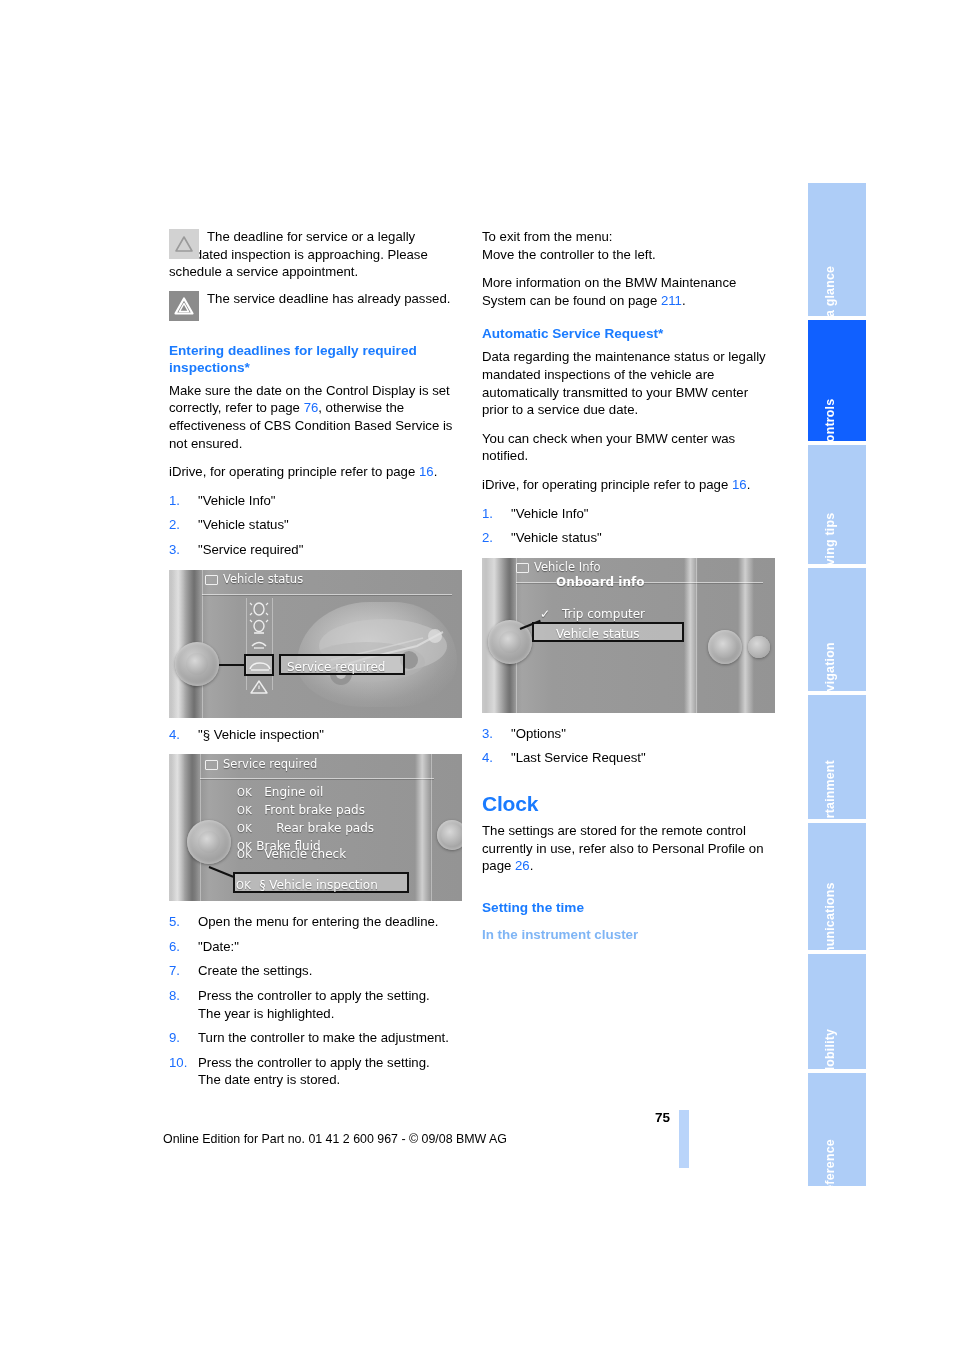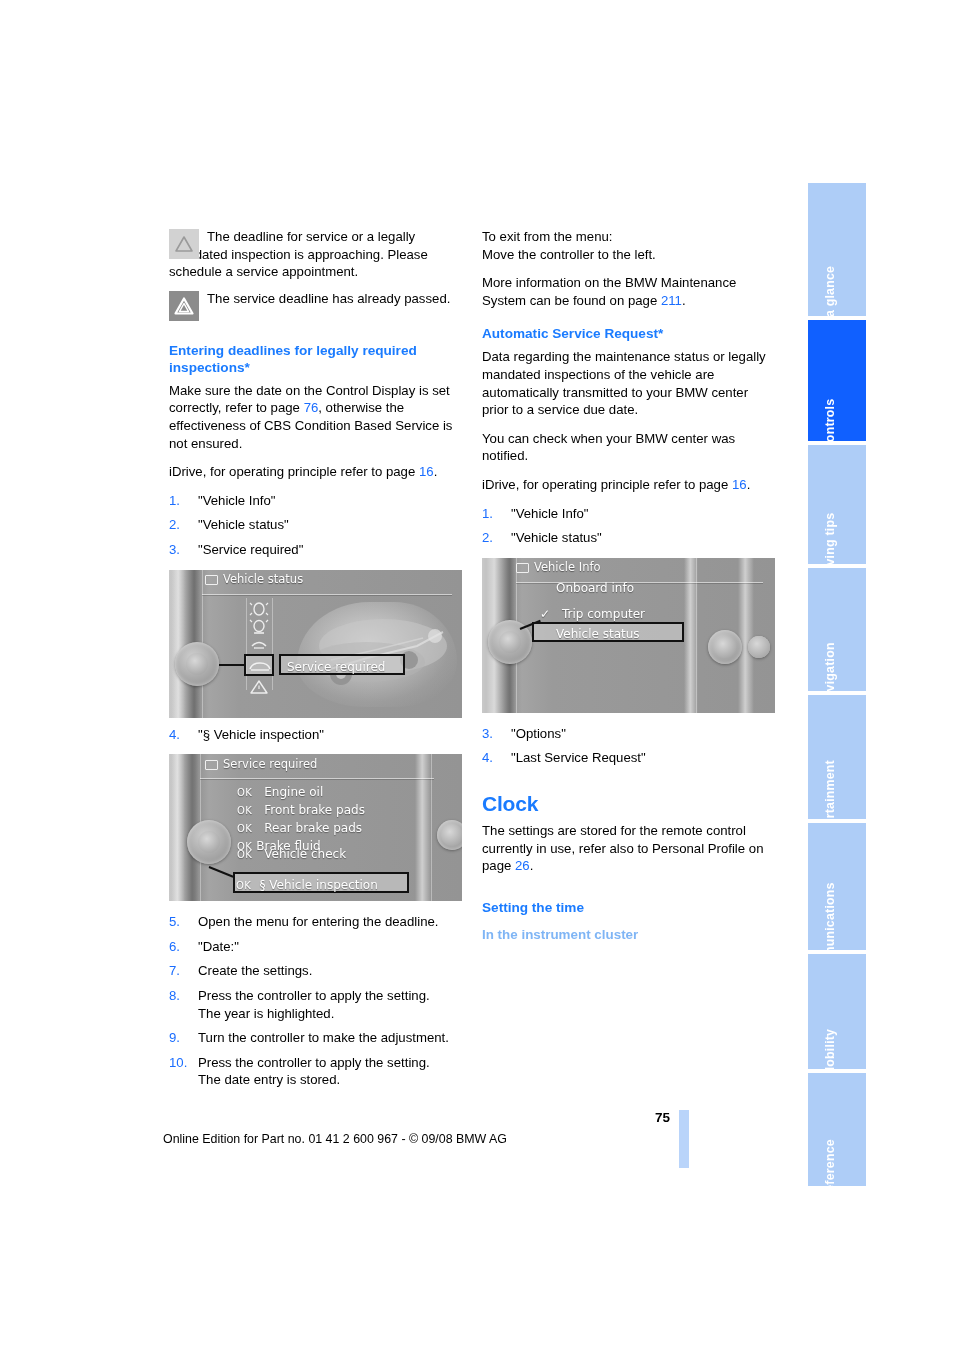--- a/index.html
+++ b/index.html
@@ -403,21 +403,21 @@
       <div class="menuitem" style="left:68px;top:30px;">
         <span class="okmark">OK</span>
         <span style="margin-left:8px;">Engine oil</span>
       </div>
       <div class="menuitem" style="left:68px;top:48px;">
         <span class="okmark">OK</span>
         <span style="margin-left:8px;">Front brake pads</span>
       </div>
       <div class="menuitem" style="left:68px;top:66px;">
         <span class="okmark">OK</span>
-        <span style="margin-left:8px;">Rear brake pads</span>
+        <span style="margin-left:20px;">Rear brake pads</span>
       </div>
       <div class="menuitem" style="left:68px;top:84px;">
         <span class="okmark">OK</span>
         <span style="margin-left:0;">Brake fluid</span>
       </div>
       <div class="menuitem" style="left:68px;top:92px;text-align:center;">
         <span class="okmark">OK</span>
         <span style="margin-left:8px;">Vehicle check</span>
       </div>
 
@@ -470,21 +470,21 @@
       <div class="titlebar" style="padding-left:34px;">
         <span class="ticon" style="left:34px;"></span>
         <span class="tlabel">Vehicle Info</span>
       </div>
       <div class="rule" style="left:34px;right:12px;"></div>
 
       <div class="ctrl" style="left:6px;top:62px;"></div>
       <div class="ctrl" style="left:226px;top:72px;width:34px;height:34px;"></div>
       <div class="ctrl" style="left:266px;top:78px;width:22px;height:22px;"></div>
 
-      <div class="menuitem" style="left:74px;top:22px;">
+      <div class="menuitem" style="left:74px;top:16px;font-weight:bold;">
         <span>Onboard info</span>
       </div>
       <div class="menuitem" style="left:58px;top:48px;">
         <span>✓</span>
         <span style="margin-left:8px;">Trip computer</span>
       </div>
       <div class="leader" style="left:38px;top:70px;width:22px;transform:rotate(-22deg);transform-origin:left center;"></div>
       <div class="selbox" style="left:50px;top:64px;width:152px;height:20px;">
         <span class="menuitem" style="left:22px;top:2px;position:absolute;">Vehicle status</span>
       </div>

